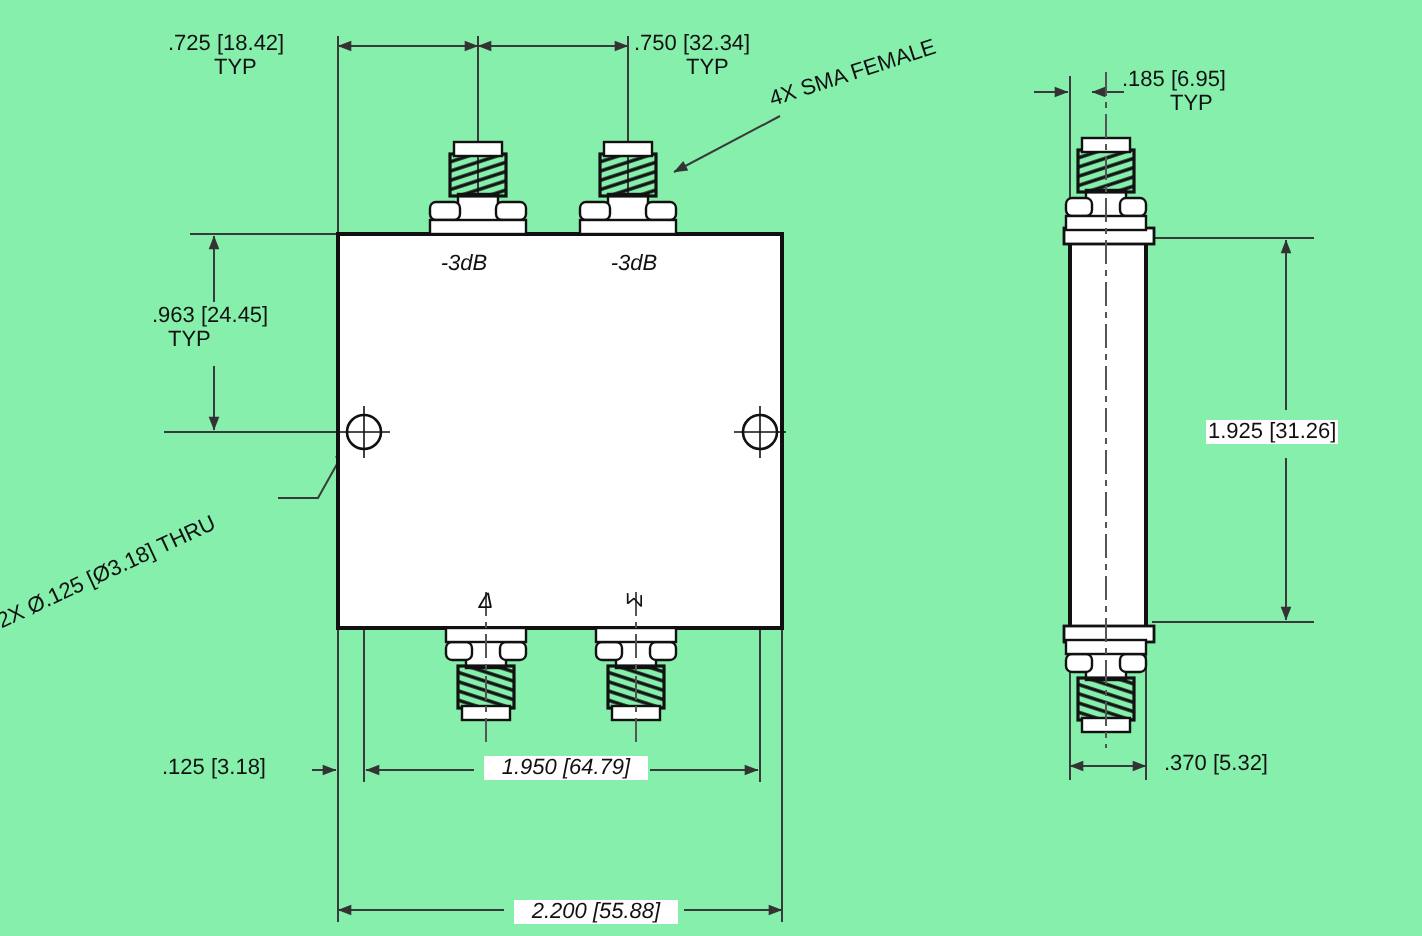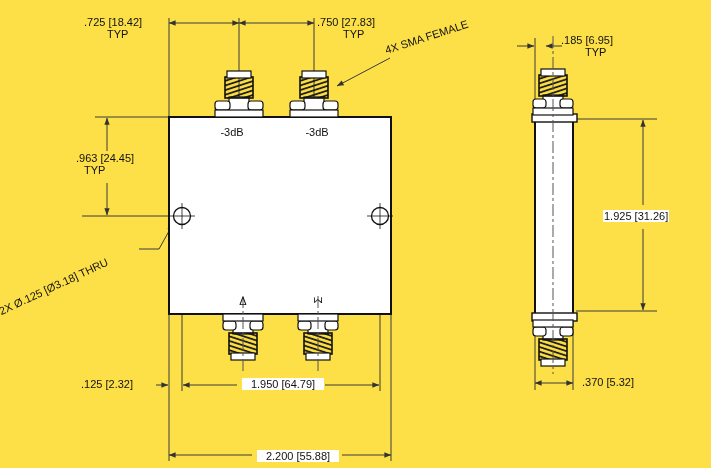--- a/index.html
+++ b/index.html
@@ -1,25 +1,25 @@
 <!DOCTYPE html>
 <html><head>
 <meta charset="utf-8">
 <style>
   html,body{margin:0;padding:0;background:#fff;}
   #canvas{
-    position:relative;width:711px;height:468px;background:#fde047;overflow:hidden;
+    position:relative;width:711px;height:468px;background:#86efac;overflow:hidden;
     font-family:"Liberation Sans", sans-serif;color:#111;
   }
   #linework{position:absolute;left:0;top:0;}
   .lbl{
     position:absolute;font-size:11px;line-height:12px;white-space:nowrap;
     color:#111;background:transparent;
   }
-  .lbl.center{text-align:center;}
+  .lbl.center{text-align:center;font-style:italic;}
   .lbl.bg{background:#fff;padding:0 1px;}
   .rot-sma{transform:rotate(-18deg);transform-origin:0 100%;}
   .rot-hole{transform:rotate(-25deg);transform-origin:0 100%;}
   .rot-sigma{transform:rotate(-90deg);transform-origin:50% 50%;display:inline-block;}
   .sym{font-size:11px;}
 </style>
 </head>
 <body>
 
 <div id="canvas">
@@ -126,39 +126,39 @@
     <g stroke="#555" stroke-width="1" fill="none" stroke-dasharray="12 3 3 3">
       <line x1="553" y1="36" x2="553" y2="374"></line>
       <line x1="243" y1="296" x2="243" y2="372"></line>
       <line x1="318" y1="296" x2="318" y2="372"></line>
     </g>
   </svg>
 
   <div class="lbl" style="left:84px;top:16px">.725 [18.42]</div>
   <div class="lbl" style="left:107px;top:28px">TYP</div>
 
-  <div class="lbl" style="left:317px;top:16px">.750 [27.83]</div>
+  <div class="lbl" style="left:317px;top:16px">.750 [32.34]</div>
   <div class="lbl" style="left:343px;top:28px">TYP</div>
 
   <div class="lbl rot-sma" style="left:387px;top:44px">4X SMA FEMALE</div>
 
   <div class="lbl" style="left:561px;top:34px">.185 [6.95]</div>
   <div class="lbl" style="left:585px;top:46px">TYP</div>
 
   <div class="lbl center" style="left:212px;top:126px;width:40px">-3dB</div>
   <div class="lbl center" style="left:297px;top:126px;width:40px">-3dB</div>
 
   <div class="lbl" style="left:76px;top:152px">.963 [24.45]</div>
   <div class="lbl" style="left:84px;top:164px">TYP</div>
 
   <div class="lbl rot-hole" style="left:2px;top:305px">2X Ø.125 [Ø3.18] THRU</div>
 
   <div class="lbl center sym" style="left:237px;top:295px;width:12px">Δ</div>
   <div class="lbl center sym rot-sigma" style="left:312px;top:294px;width:12px">Σ</div>
 
-  <div class="lbl" style="left:81px;top:378px">.125 [2.32]</div>
+  <div class="lbl" style="left:81px;top:378px">.125 [3.18]</div>
   <div class="lbl center bg" style="left:242px;top:378px;width:80px">1.950 [64.79]</div>
   <div class="lbl center bg" style="left:257px;top:450px;width:80px">2.200 [55.88]</div>
 
   <div class="lbl bg" style="left:603px;top:210px">1.925 [31.26]</div>
   <div class="lbl" style="left:582px;top:376px">.370 [5.32]</div>
 
 </div>
 
 </body></html>

